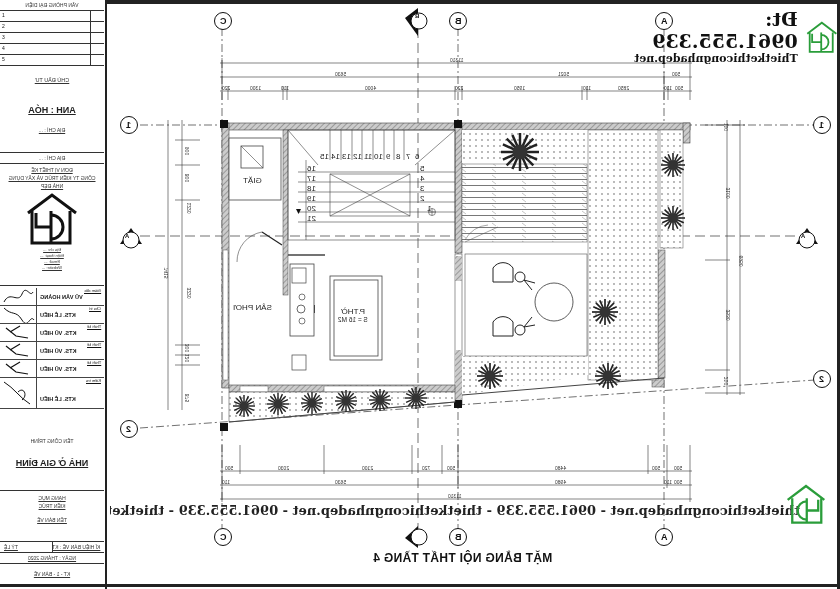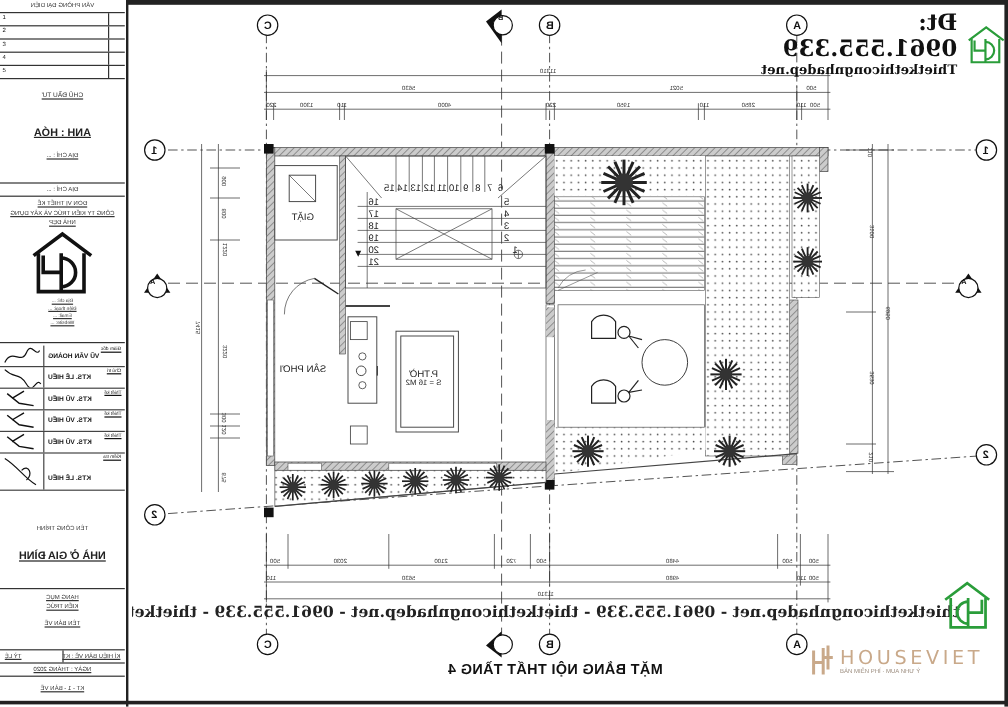--- a/index.html
+++ b/index.html
@@ -500,23 +500,14 @@
       <path d="M6 22 L30 4 L54 22"></path>
         <path d="M12 20 V52 H50 V20"></path>
         <path d="M31 20 V52"></path>
       <path d="M31 36 H46 V22"></path>
         <path d="M31 24 A12 12 0 0 0 31 48"></path>
     </g>
   </svg>
 
   <div class="title mirror">MẶT BẰNG NỘI THẤT TẦNG 4</div>
 
-  <div class="hv">
-    <svg class="hv-mark" viewBox="0 0 20 28">
-      <g fill="none" stroke="#c9a98a" stroke-width="2.5">
-        <path d="M2 6 V26 M2 16 H10 V4 M10 16 V26 M14 2 V22 M10 12 H18"></path>
-      </g>
-    </svg>
-    <div class="word">HOUSEVIET</div>
-    <div class="tag">BẢN MIỄN PHÍ · MUA NHƯ Ý</div>
-  </div>
 
 </div>
 
 </body></html>

